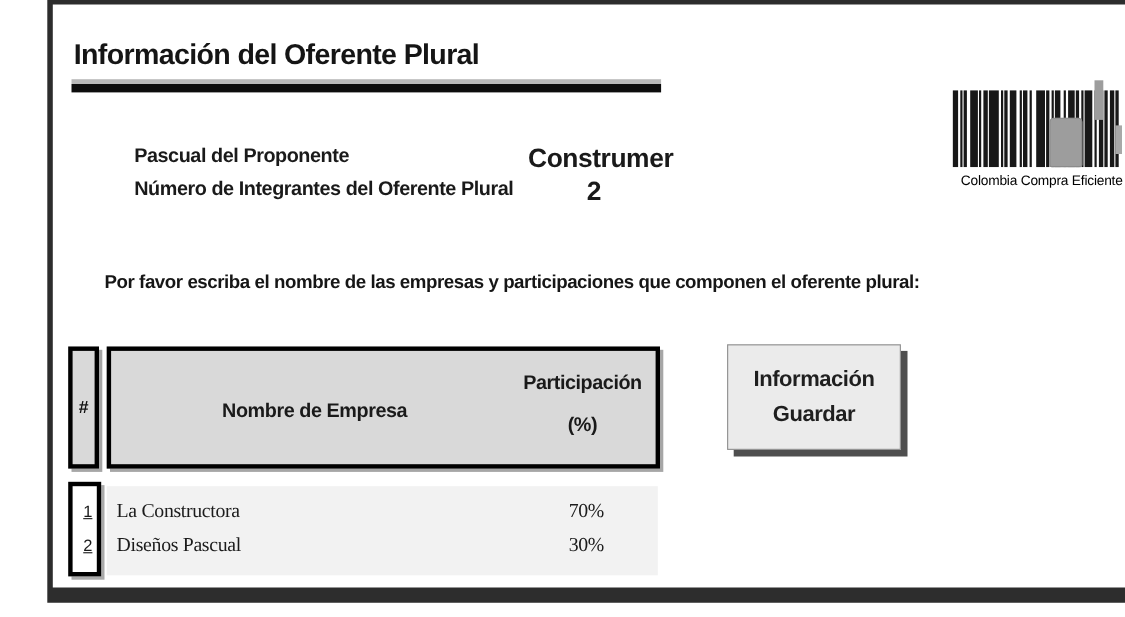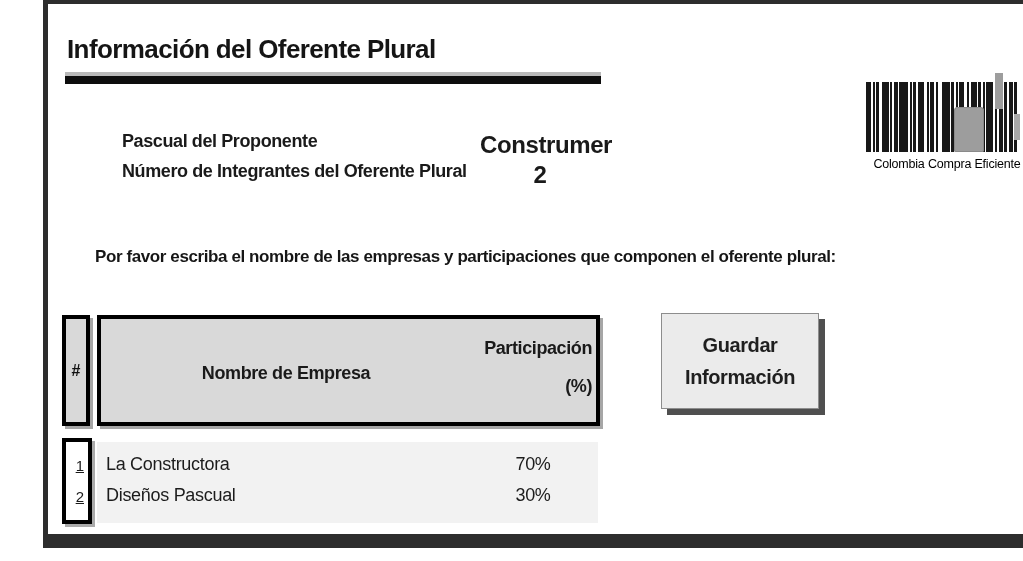--- a/index.html
+++ b/index.html
@@ -79,21 +79,21 @@
     box-sizing:border-box;border:4px solid #000;background:#d9d9d9;
     box-shadow:3px 3px 0 #a6a6a6;
   }
   .col-company{
     position:absolute;left:0;top:0;width:370px;height:109px;
     display:flex;align-items:center;justify-content:center;
     font-size:18px;font-weight:700;letter-spacing:-0.4px;color:#1a1a1a;
   }
   .col-part{
     position:absolute;right:4px;top:0;width:125px;height:95px;
-    display:flex;flex-direction:column;align-items:flex-end;justify-content:center;
+    display:flex;flex-direction:column;align-items:center;justify-content:center;
     font-size:18px;font-weight:700;letter-spacing:-0.4px;color:#1a1a1a;line-height:38px;
   }
   
   .save-btn{
     position:absolute;left:621px;top:313px;width:158px;height:96px;
     box-sizing:border-box;background:#ebebeb;border:1px solid #8d8d8d;
     box-shadow:6px 6px 0 #4f4f4f;
     display:flex;flex-direction:column;align-items:center;justify-content:center;
     font-size:20px;font-weight:700;letter-spacing:-0.4px;color:#1f1f1f;line-height:32px;
     cursor:pointer;
@@ -107,21 +107,21 @@
   }
   .index-box .num{
     display:block;text-align:right;padding-right:4px;
     font-size:15px;line-height:31px;color:#1a1a1a;
     text-decoration:underline;
   }
   .rows-area{
     position:absolute;left:57px;top:442px;width:501px;height:81px;
     background:#f2f2f2;padding-top:7px;box-sizing:border-box;
   }
-  .data-row{position:relative;height:31px;}
+  .data-row{position:relative;height:31px;font-family:Liberation Serif, serif;}
   .cell-company{
     position:absolute;left:9px;top:0;right:140px;
     font-size:18px;letter-spacing:-0.3px;line-height:31px;color:#1c1c1c;white-space:nowrap;
   }
   .cell-part{
     position:absolute;right:0;top:0;width:130px;
     font-size:18px;letter-spacing:-0.3px;line-height:31px;color:#1c1c1c;text-align:center;
   }
 </style>
 </head>
@@ -183,22 +183,22 @@
 
   <div class="header-box">
     <div class="col-company">Nombre de Empresa</div>
     <div class="col-part">
       <span>Participación</span>
       <span>(%)</span>
     </div>
   </div>
 
   <div class="save-btn">
+    <span>Información</span>
     <span>Guardar</span>
-    <span>Información</span>
   </div>
 
   <div class="index-box">
     <span class="num">1</span>
     <span class="num">2</span>
   </div>
 
   <div class="rows-area">
     <div class="data-row">
       <div class="cell-company">La Constructora</div>

